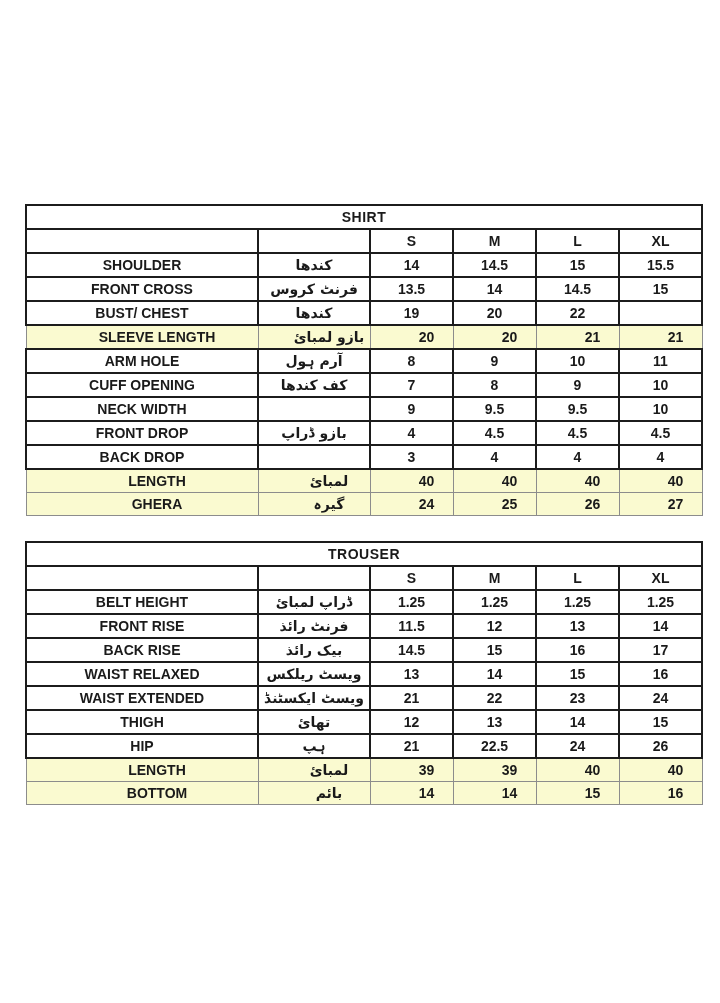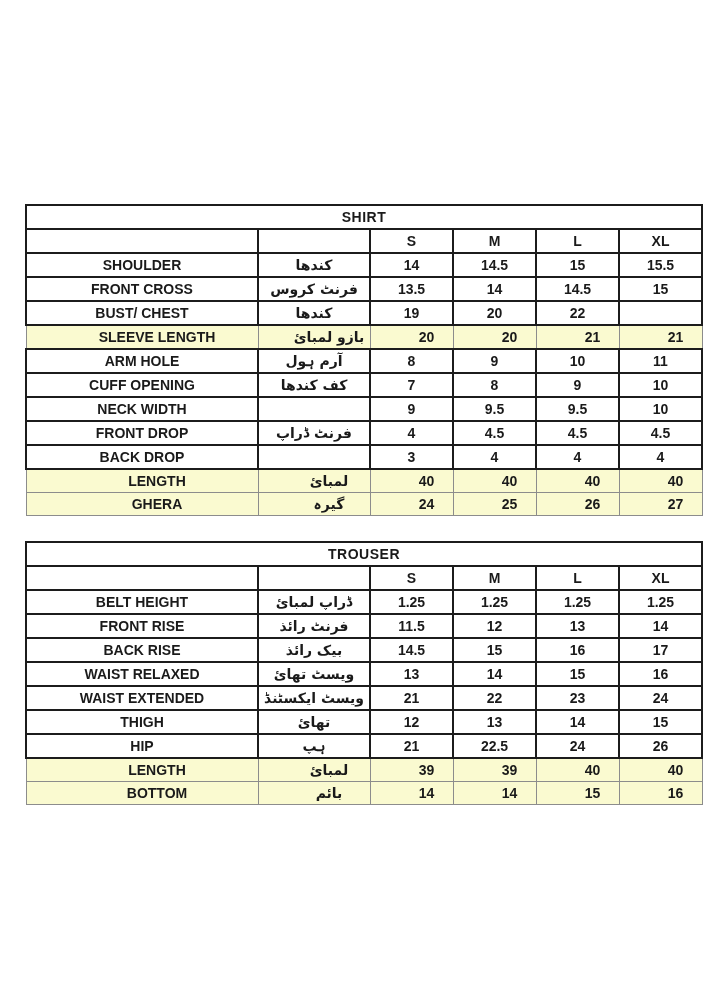--- a/index.html
+++ b/index.html
@@ -135,21 +135,21 @@
         <tr>
           <td class="en">NECK WIDTH</td>
           <td class="ur"></td>
           <td class="val">9</td>
           <td class="val">9.5</td>
           <td class="val">9.5</td>
           <td class="val">10</td>
         </tr>
         <tr>
           <td class="en">FRONT DROP</td>
-          <td class="ur">فرنٹ ڈراپ</td>
+          <td class="ur">بازو ڈراپ</td>
           <td class="val">4</td>
           <td class="val">4.5</td>
           <td class="val">4.5</td>
           <td class="val">4.5</td>
         </tr>
         <tr>
           <td class="en">BACK DROP</td>
           <td class="ur"></td>
           <td class="val">3</td>
           <td class="val">4</td>
@@ -215,21 +215,21 @@
         <tr>
           <td class="en">BACK RISE</td>
           <td class="ur">بیک رائذ</td>
           <td class="val">14.5</td>
           <td class="val">15</td>
           <td class="val">16</td>
           <td class="val">17</td>
         </tr>
         <tr>
           <td class="en">WAIST RELAXED</td>
-          <td class="ur">ویسٹ تھائ</td>
+          <td class="ur">ویسٹ ریلکس</td>
           <td class="val">13</td>
           <td class="val">14</td>
           <td class="val">15</td>
           <td class="val">16</td>
         </tr>
         <tr>
           <td class="en">WAIST EXTENDED</td>
           <td class="ur">ویسٹ ایکسٹنڈ</td>
           <td class="val">21</td>
           <td class="val">22</td>

